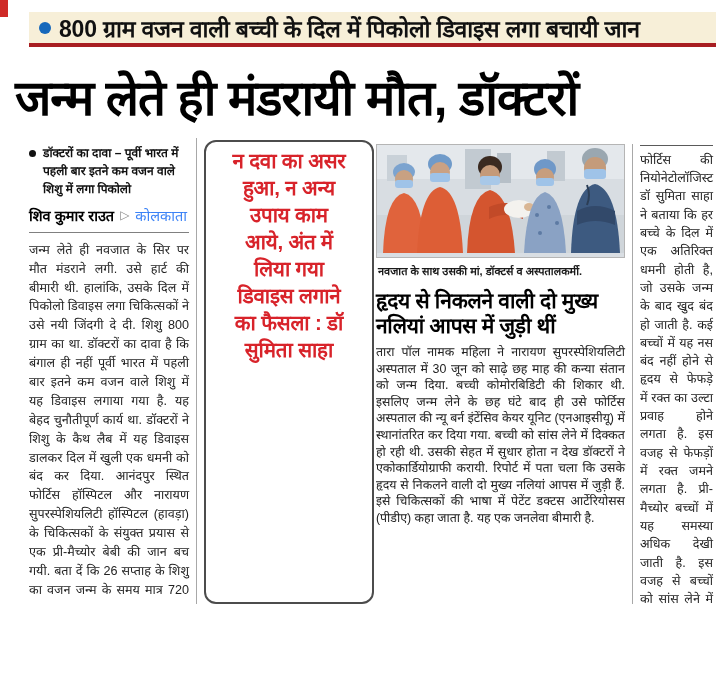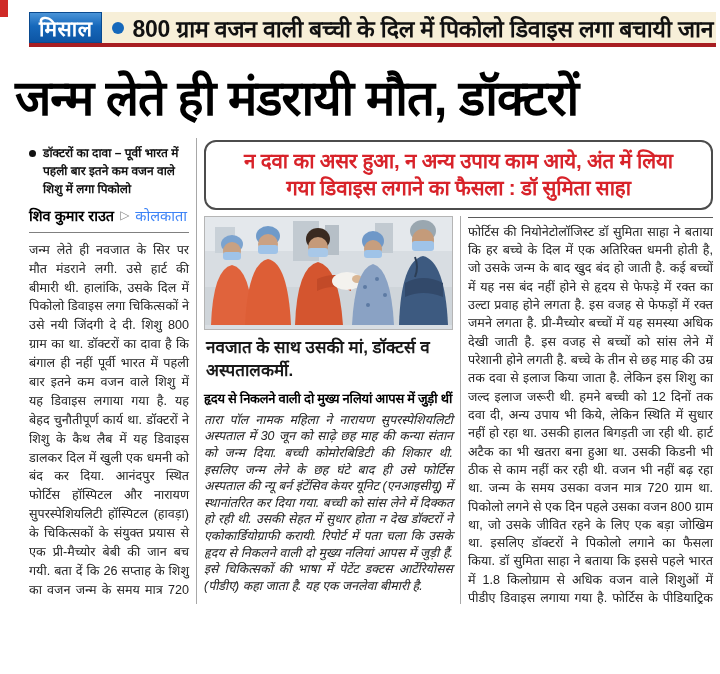--- a/index.html
+++ b/index.html
@@ -37,46 +37,45 @@
   .bullet-item{ display:flex; gap:7px; font-size:12px; font-weight:600; line-height:1.5; color:#111; margin-bottom:7px; }
   .bullet-dot{ width:7px; height:7px; border-radius:50%; background:#111; flex:0 0 7px; margin-top:6px; }
   .byline-row{ margin-top:4px; font-size:14.5px; display:flex; align-items:center; gap:6px;text-align:right; }
   .byline-name{ font-weight:bold; color:#000; }
   .byline-pointer{ color:#8a8a8a; font-size:12px; }
   .byline-loc{ color:#3b82f6; }
   .left-rule{ border:none; border-top:1px solid #808080; margin:7px 0 8px 0; }
   .body-text{ font-size:12.6px; line-height:1.56; text-align:justify; color:#222; }
   .left-col .body-text{ line-height:1.5; }
 
-  .right-area{ flex:1; display:flex; flex-direction:column; min-width:0; }
+  .right-area{ flex:1; display:flex; flex-direction:row; min-width:0; }
   .quote-box{
     border:2px solid #4c4c4c; border-radius:12px; background:#fff;
     padding:5px 26px 7px 26px; text-align:center;
     color:#d8232a; font-weight:bold; font-size:20.5px; line-height:1.32;
     letter-spacing:-.2px; margin:2px 2px 0 0;
   }
   .below-box{ display:flex; flex:1; margin-top:6px; min-height:0; }
 
   .mid-col{ width:249px; flex:0 0 249px; display:flex; flex-direction:column; }
   .photo-frame{ border:1px solid #b5b5b5; background:#d9dee3; }
-  .photo-caption{ font-size:17px; font-weight:600; color:#1a1a1a; padding:5px 0 4px 2px; }
-  .mid-subhead{ font-size:13px; font-weight:bold; color:#000; line-height:1.22; letter-spacing:-.3px; margin:6px 0 5px 0; }
-  .mid-col .body-text{ line-height:1.34; font-size:12.4px;font-style:italic; }
+  .photo-caption{ font-size:11px; font-weight:600; color:#1a1a1a; padding:5px 0 4px 2px; }
+  .mid-subhead{ font-size:21px; font-weight:bold; color:#000; line-height:1.22; letter-spacing:-.3px; margin:6px 0 5px 0; }
+  .mid-col .body-text{ line-height:1.34; font-size:12.4px; }
 
   .right-col{ flex:1; min-width:0; padding-right:2px; }
   .right-rule{ border:none; border-top:1.5px solid #5a5a5a; margin:1px 0 5px 0; }
   .right-col .body-text{ line-height:1.455; }
 </style>
 </head>
 <body>
 
 <div class="corner-mark"></div>
 
 <div class="banner">
-  <div class="banner-tag">मिसाल</div>
   <div class="banner-bullet"></div>
   <div class="banner-text">800 ग्राम वजन वाली बच्ची के दिल में पिकोलो डिवाइस लगा बचायी जान</div>
 </div>
 
 <h1 class="headline">
   <div>जन्म लेते ही मंडरायी मौत, डॉक्टरों</div>
 </h1>
 
 <div class="content">
 

